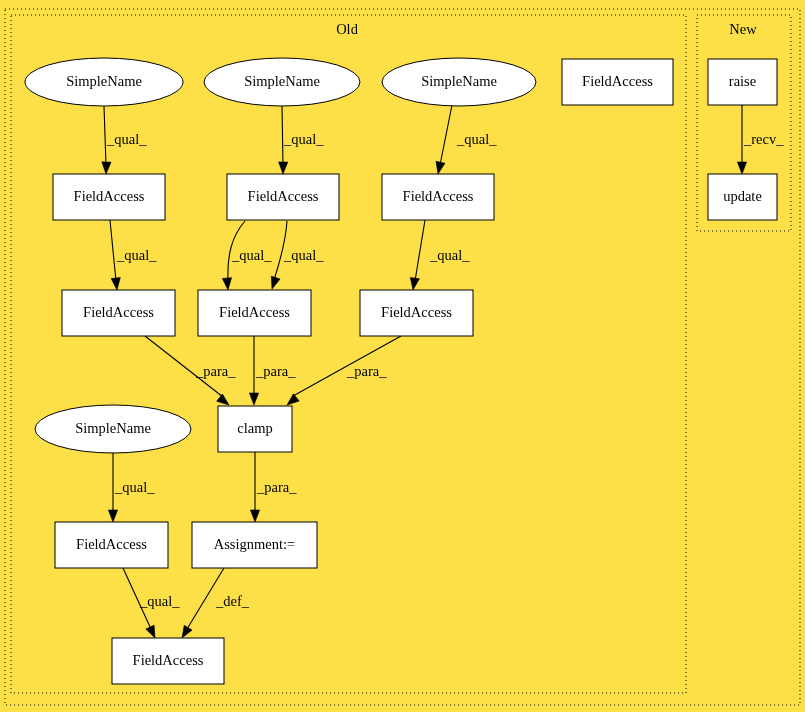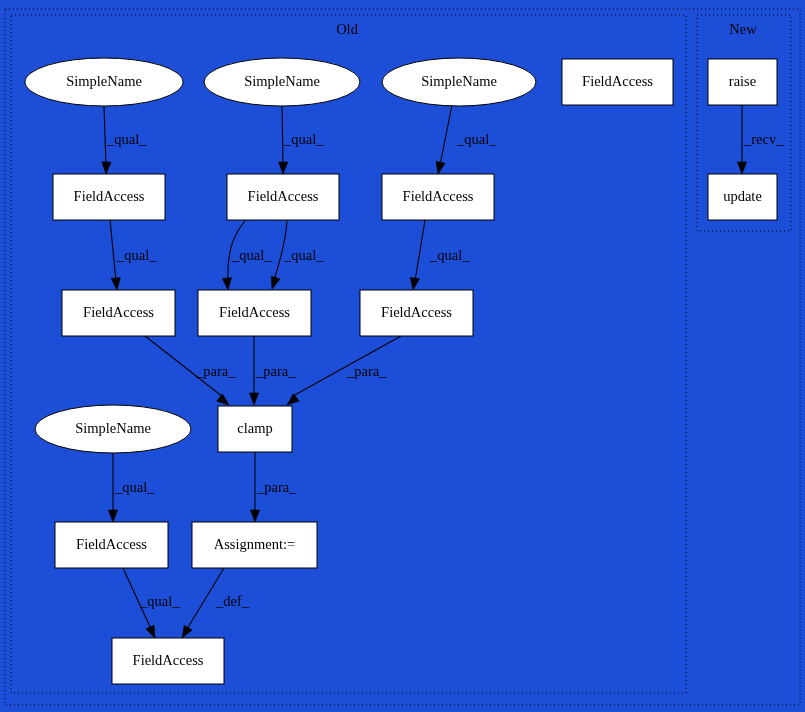--- a/index.html
+++ b/index.html
@@ -4,21 +4,21 @@
 <style>
   html, body {
     margin: 0;
     padding: 0;
     background: #ffffff;
   }
   #stage {
     position: relative;
     width: 805px;
     height: 712px;
-    background: #1d4ed8;
+    background: #fde047;
     font-family: "Liberation Serif", "DejaVu Serif", serif;
     overflow: hidden;
   }
   svg#graph {
     position: absolute;
     left: 0;
     top: 0;
     width: 805px;
     height: 712px;
   }

